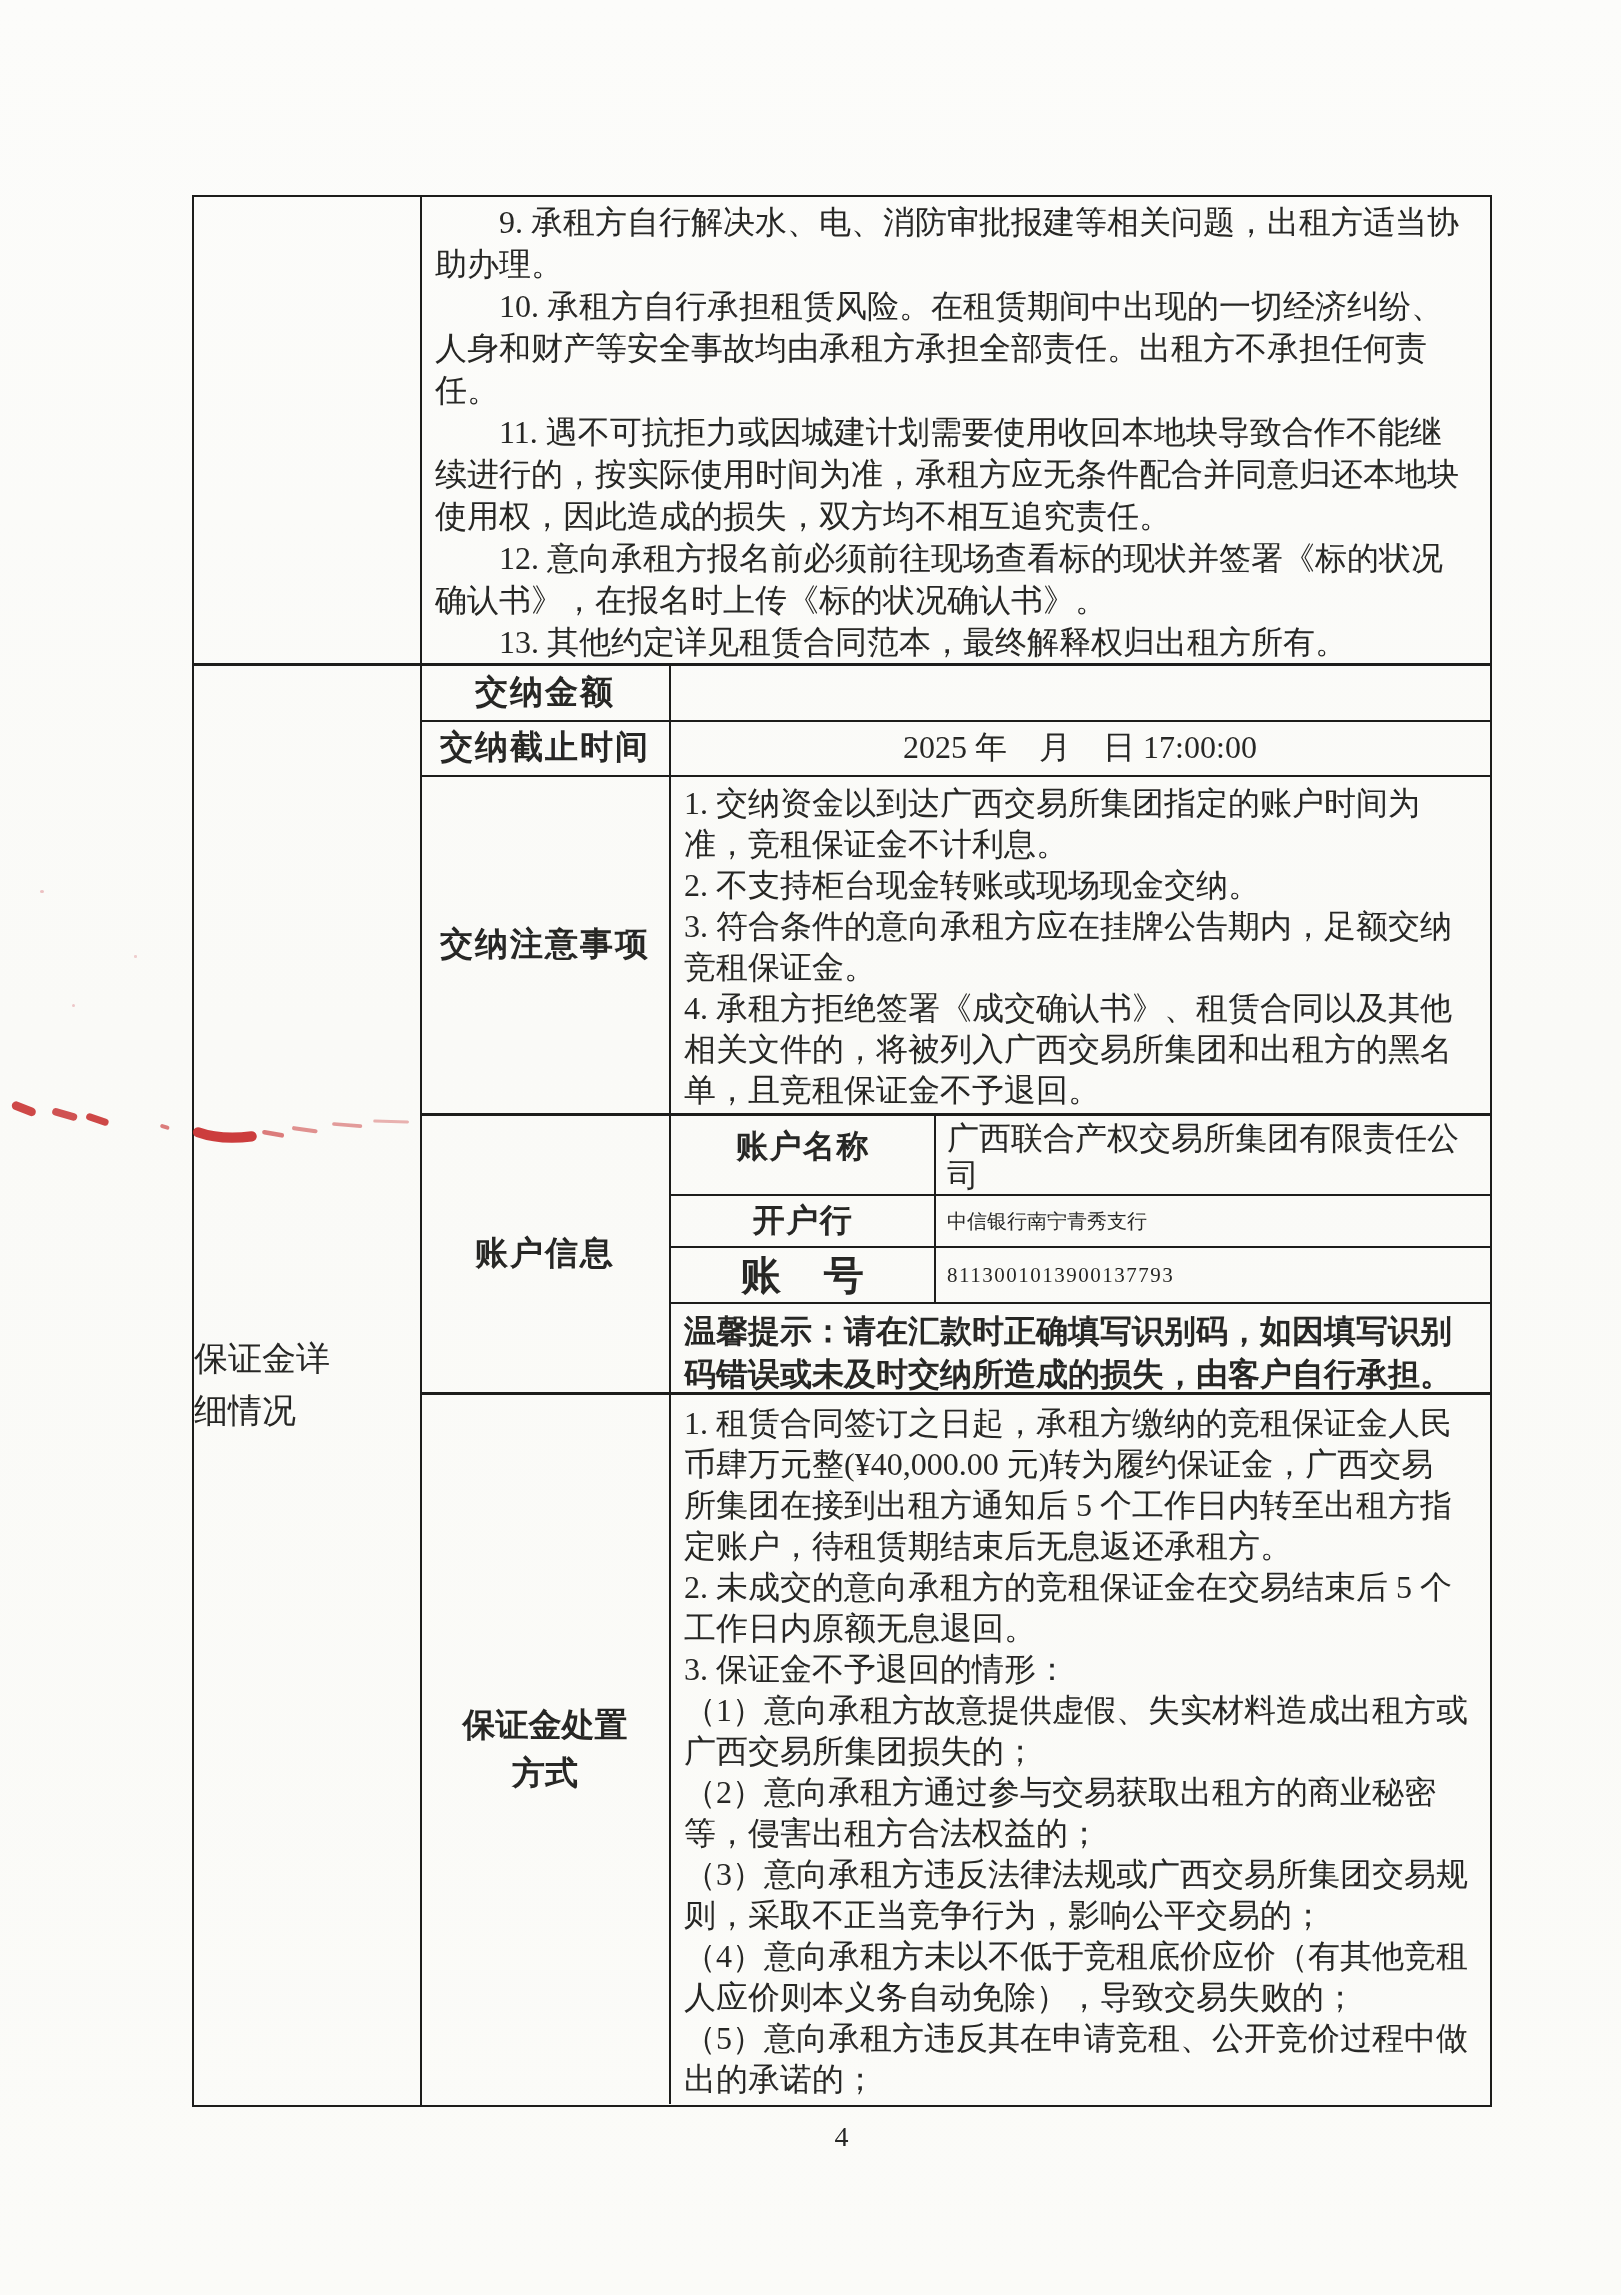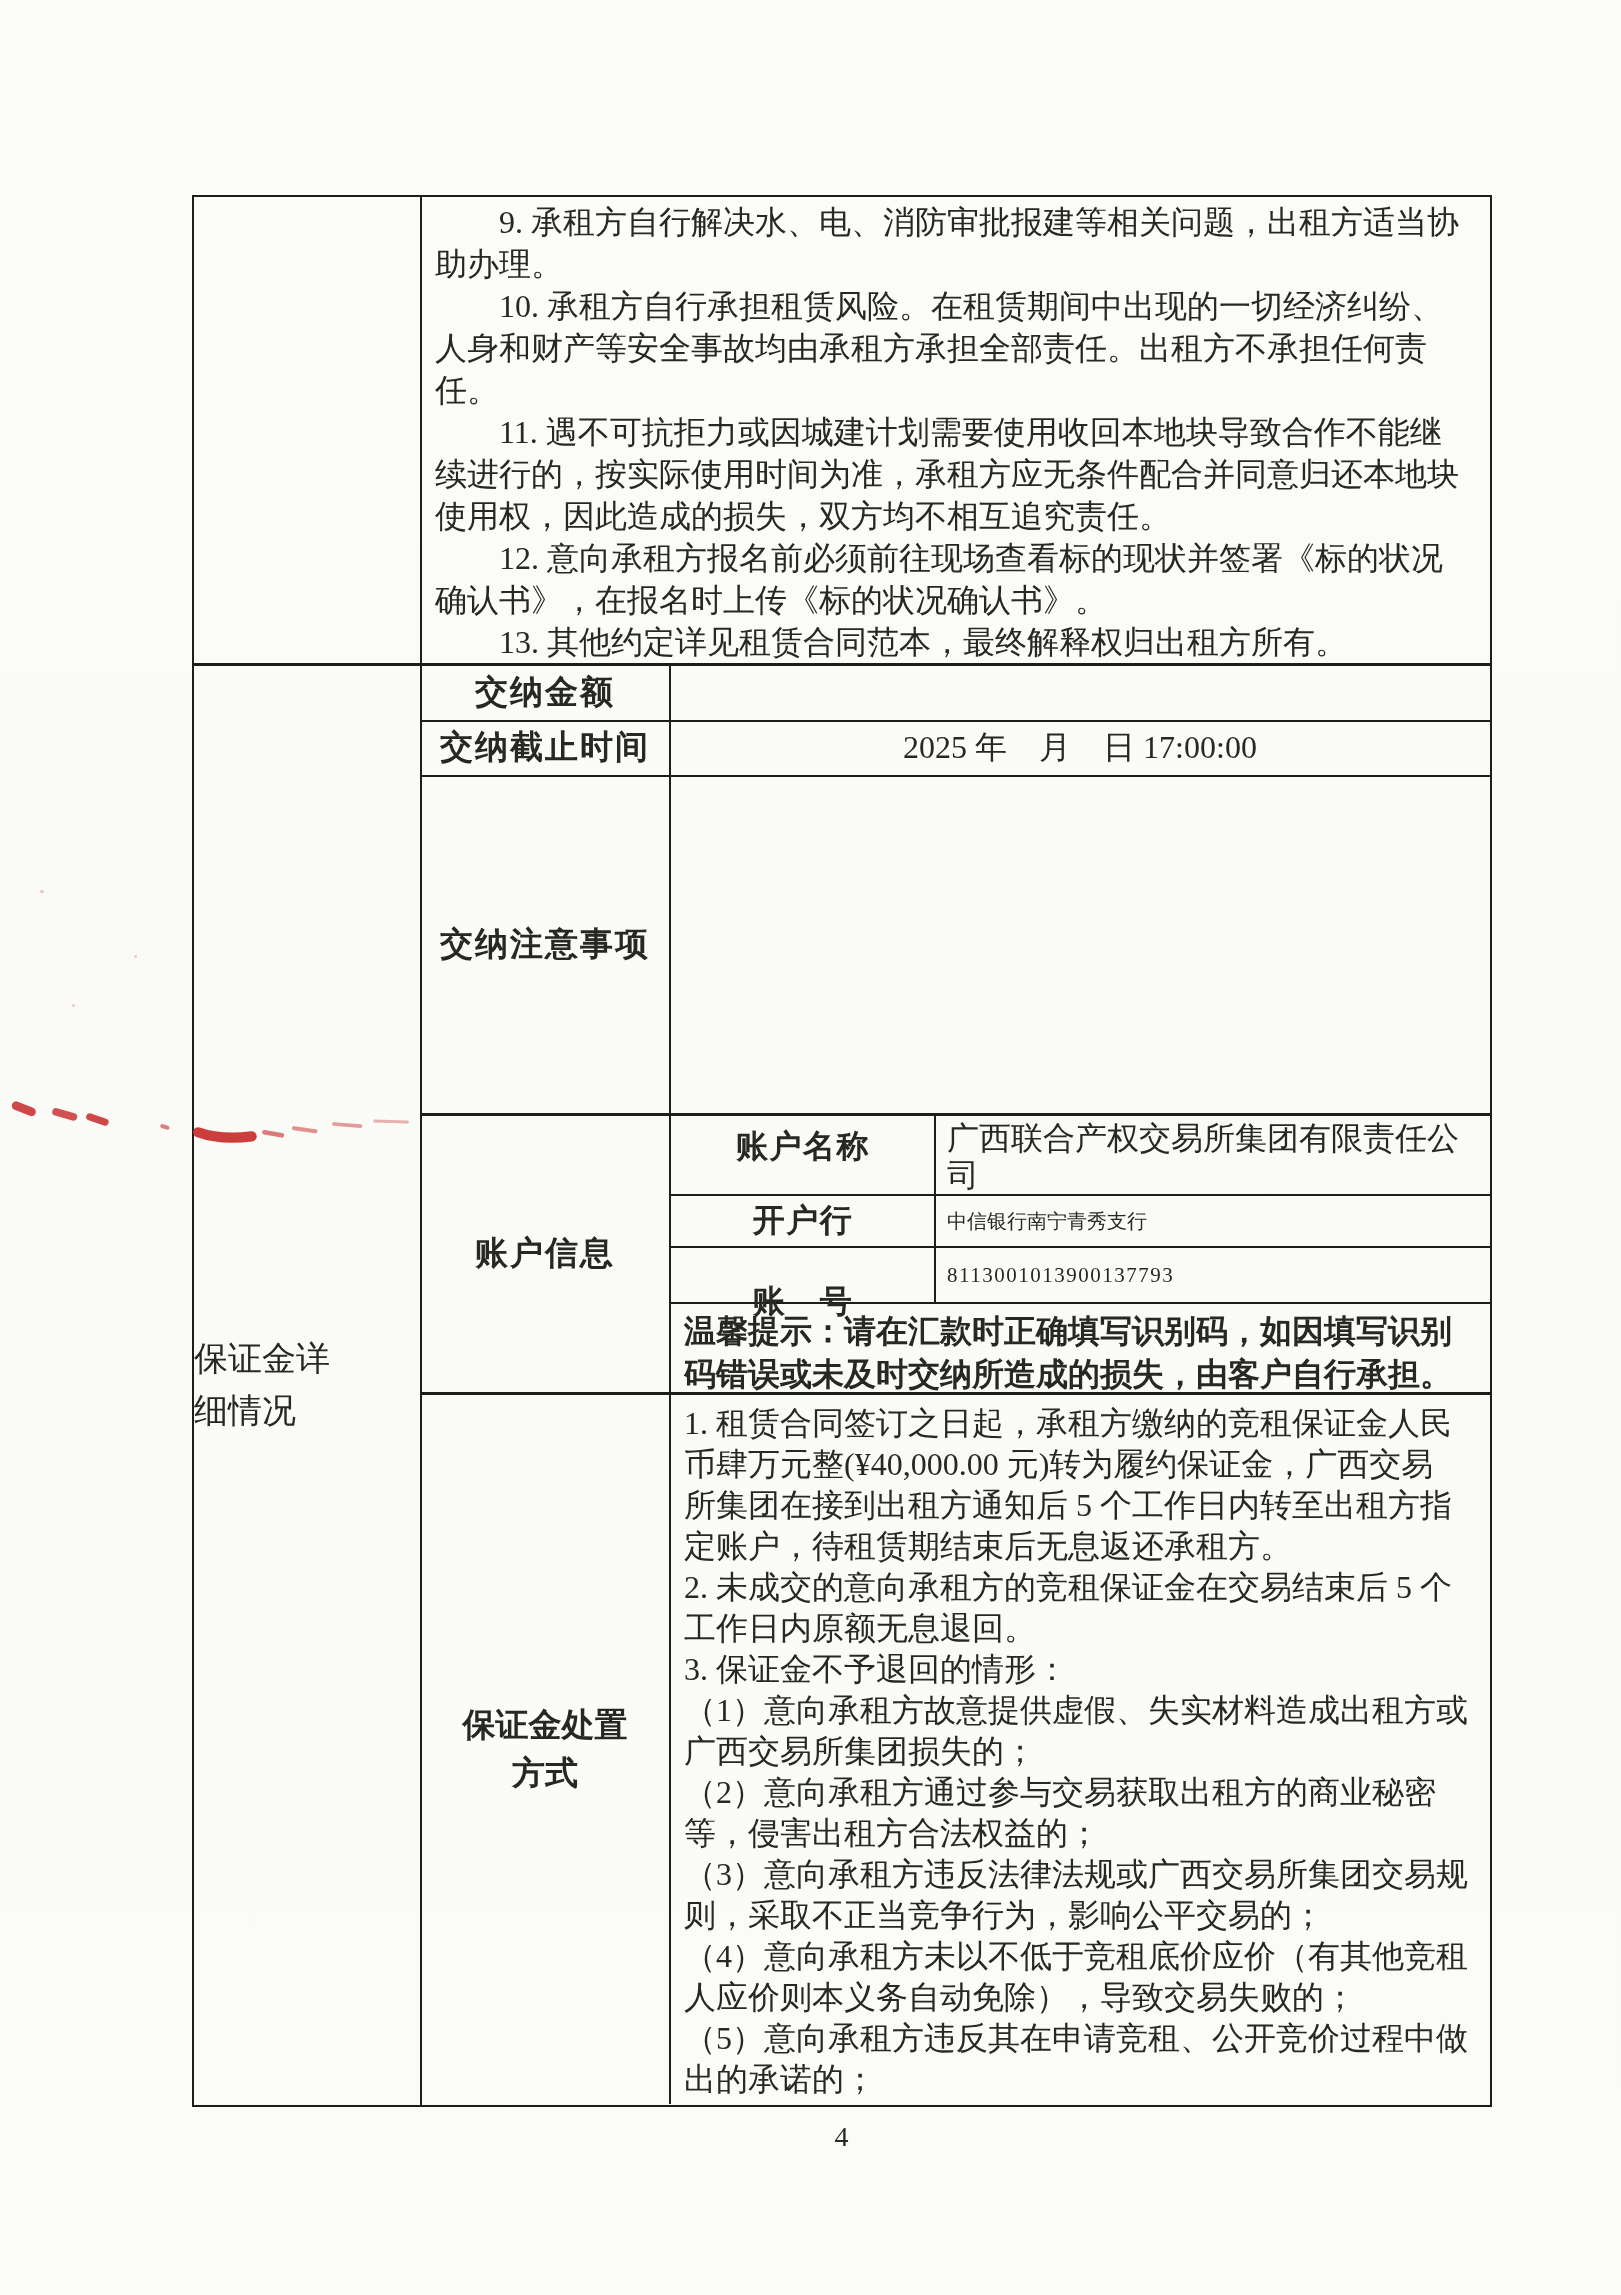--- a/index.html
+++ b/index.html
@@ -77,28 +77,36 @@
 
   <div class="cell serif pre group-label">保证金详
 细情况</div>
 
   <div class="cell sans lbl flexc amount-lbl">交纳金额</div>
 
   <div class="cell sans lbl flexc deadline-lbl">交纳截止时间</div>
   <div class="cell serif val flexc deadline-val">2025 年　月　日 17:00:00</div>
 
   <div class="cell sans lbl flexc notes-lbl">交纳注意事项</div>
+  <div class="cell serif pre notes-txt">1. 交纳资金以到达广西交易所集团指定的账户时间为
+准，竞租保证金不计利息。
+2. 不支持柜台现金转账或现场现金交纳。
+3. 符合条件的意向承租方应在挂牌公告期内，足额交纳
+竞租保证金。
+4. 承租方拒绝签署《成交确认书》、租赁合同以及其他
+相关文件的，将被列入广西交易所集团和出租方的黑名
+单，且竞租保证金不予退回。</div>
 
   <div class="cell sans lbl flexc acc-lbl">账户信息</div>
   <div class="cell sans flexc accname-lbl" style="font-size:32px;letter-spacing:1.5px;">账户名称</div>
   <div class="cell serif pre accname-val">广西联合产权交易所集团有限责任公
 司</div>
   <div class="cell sans flexc bank-lbl" style="font-size:32px;letter-spacing:1.5px;">开户行</div>
   <div class="cell serif flexl bank-val">中信银行南宁青秀支行</div>
-  <div class="cell sans flexc accno-lbl" style="font-size:32px;letter-spacing:1.5px;margin-top:27px;">账　号</div>
+  <div class="cell sans flexc accno-lbl" style="font-size:40px;letter-spacing:1.5px;">账　号</div>
   <div class="cell serif flexl accno-val">8113001013900137793</div>
   <div class="cell sans pre reminder">温馨提示：请在汇款时正确填写识别码，如因填写识别
 码错误或未及时交纳所造成的损失，由客户自行承担。</div>
 
   <div class="cell sans pre flexc disposal-lbl">保证金处置
 方式</div>
   <div class="cell serif pre disposal-txt">1. 租赁合同签订之日起，承租方缴纳的竞租保证金人民
 币肆万元整(¥40,000.00 元)转为履约保证金，广西交易
 所集团在接到出租方通知后 5 个工作日内转至出租方指
 定账户，待租赁期结束后无息返还承租方。

